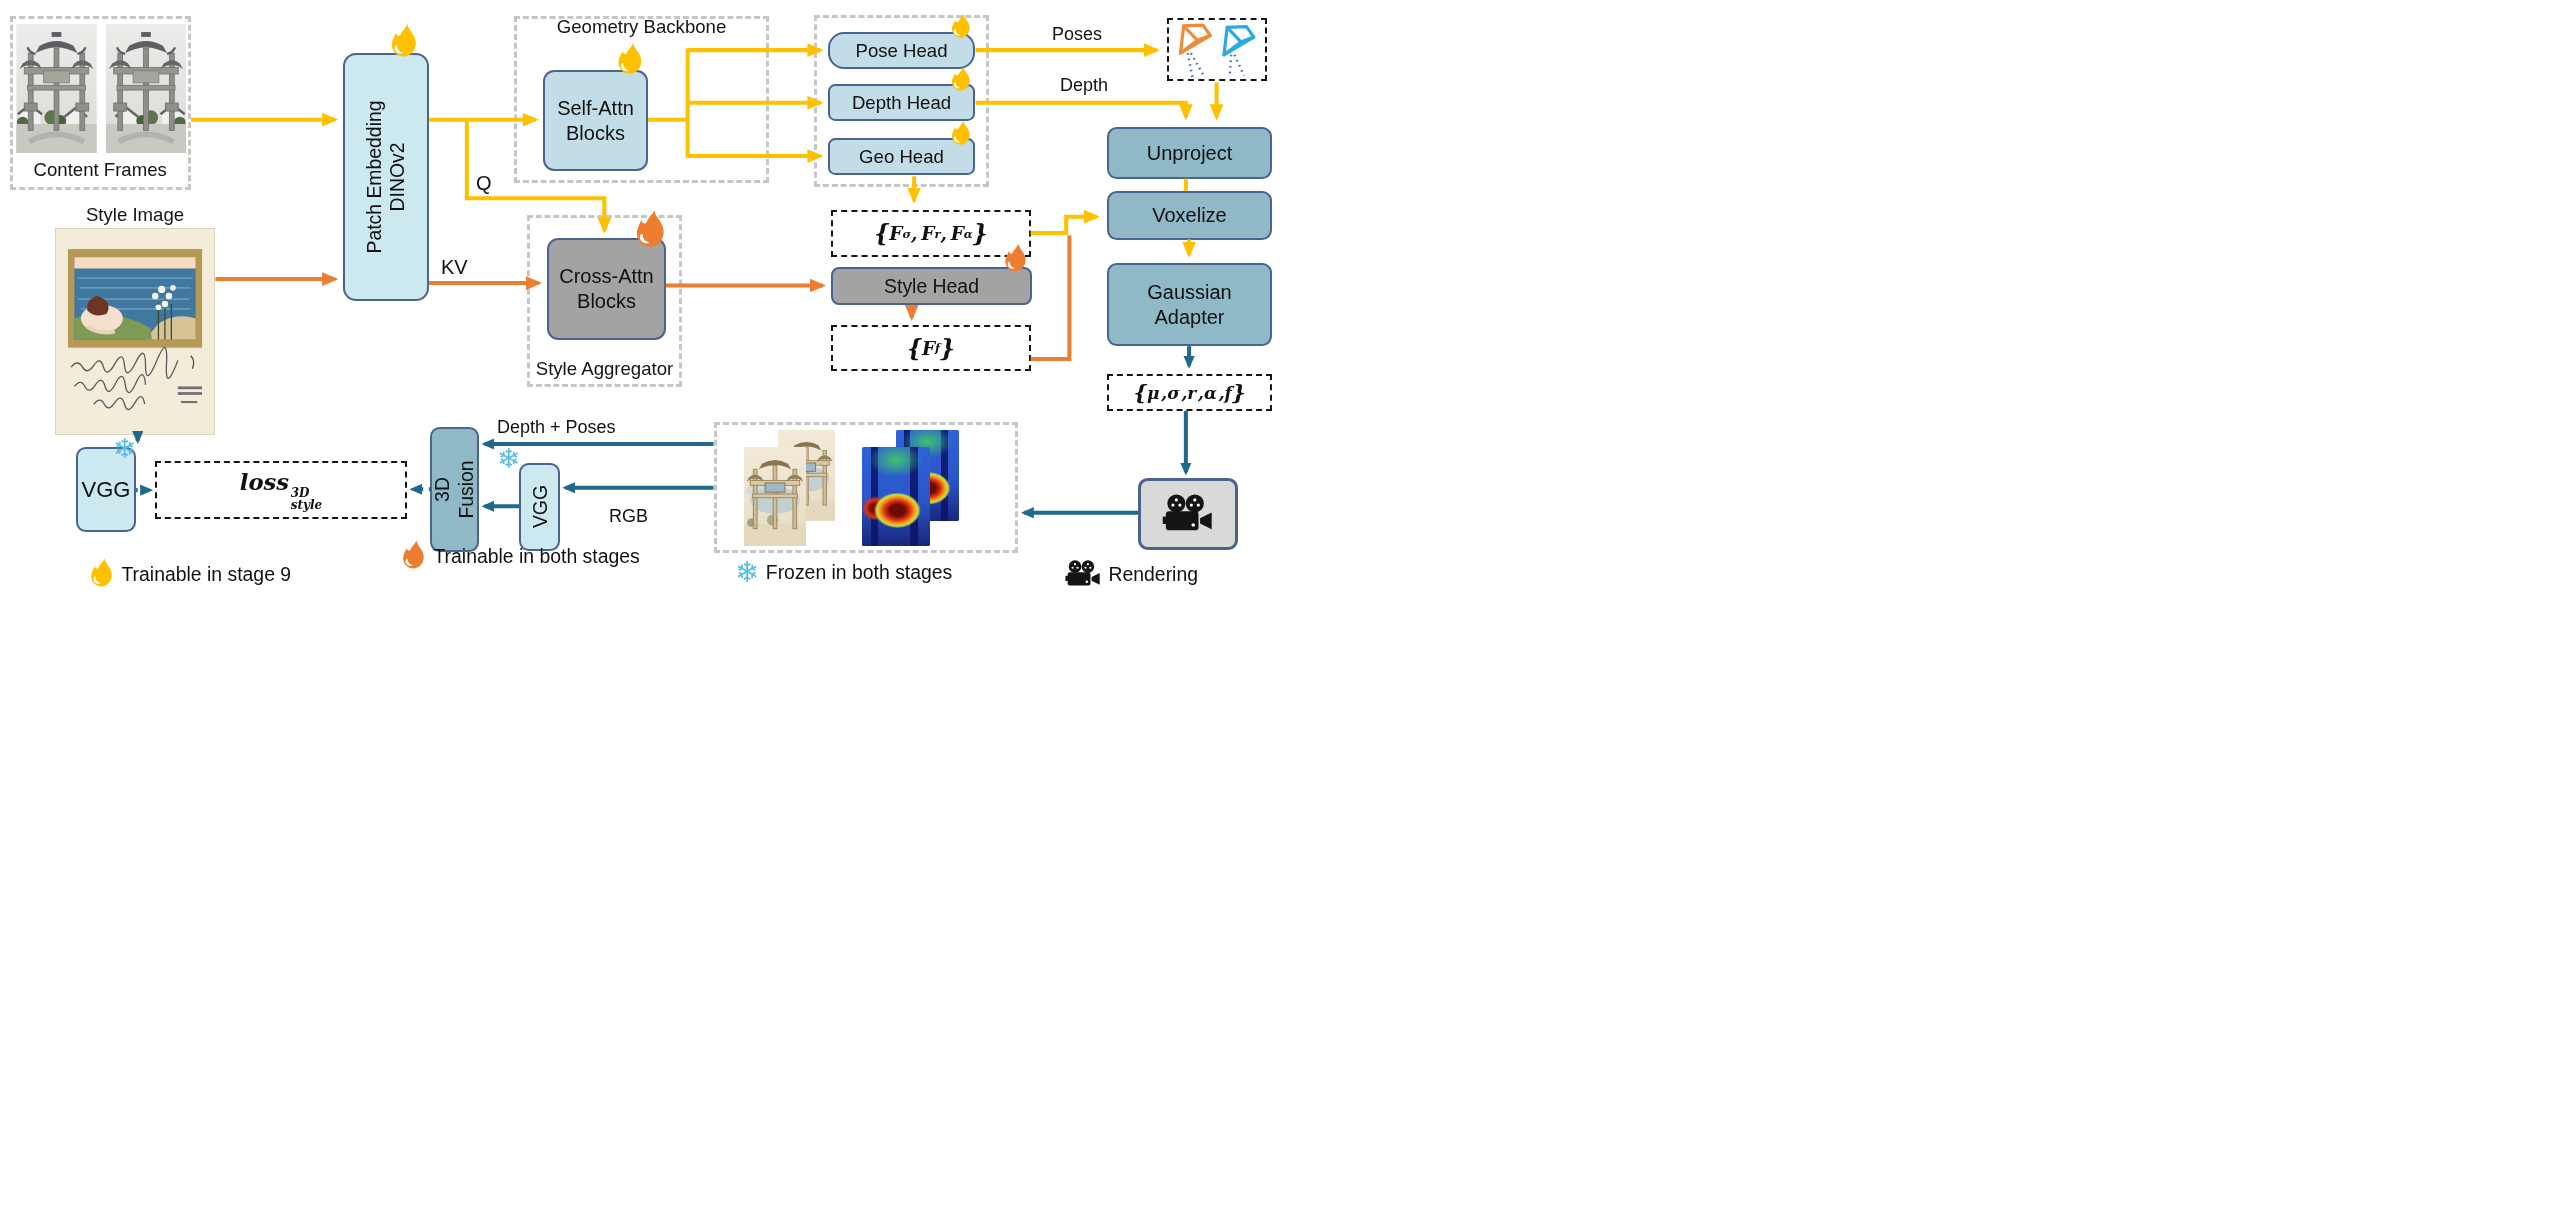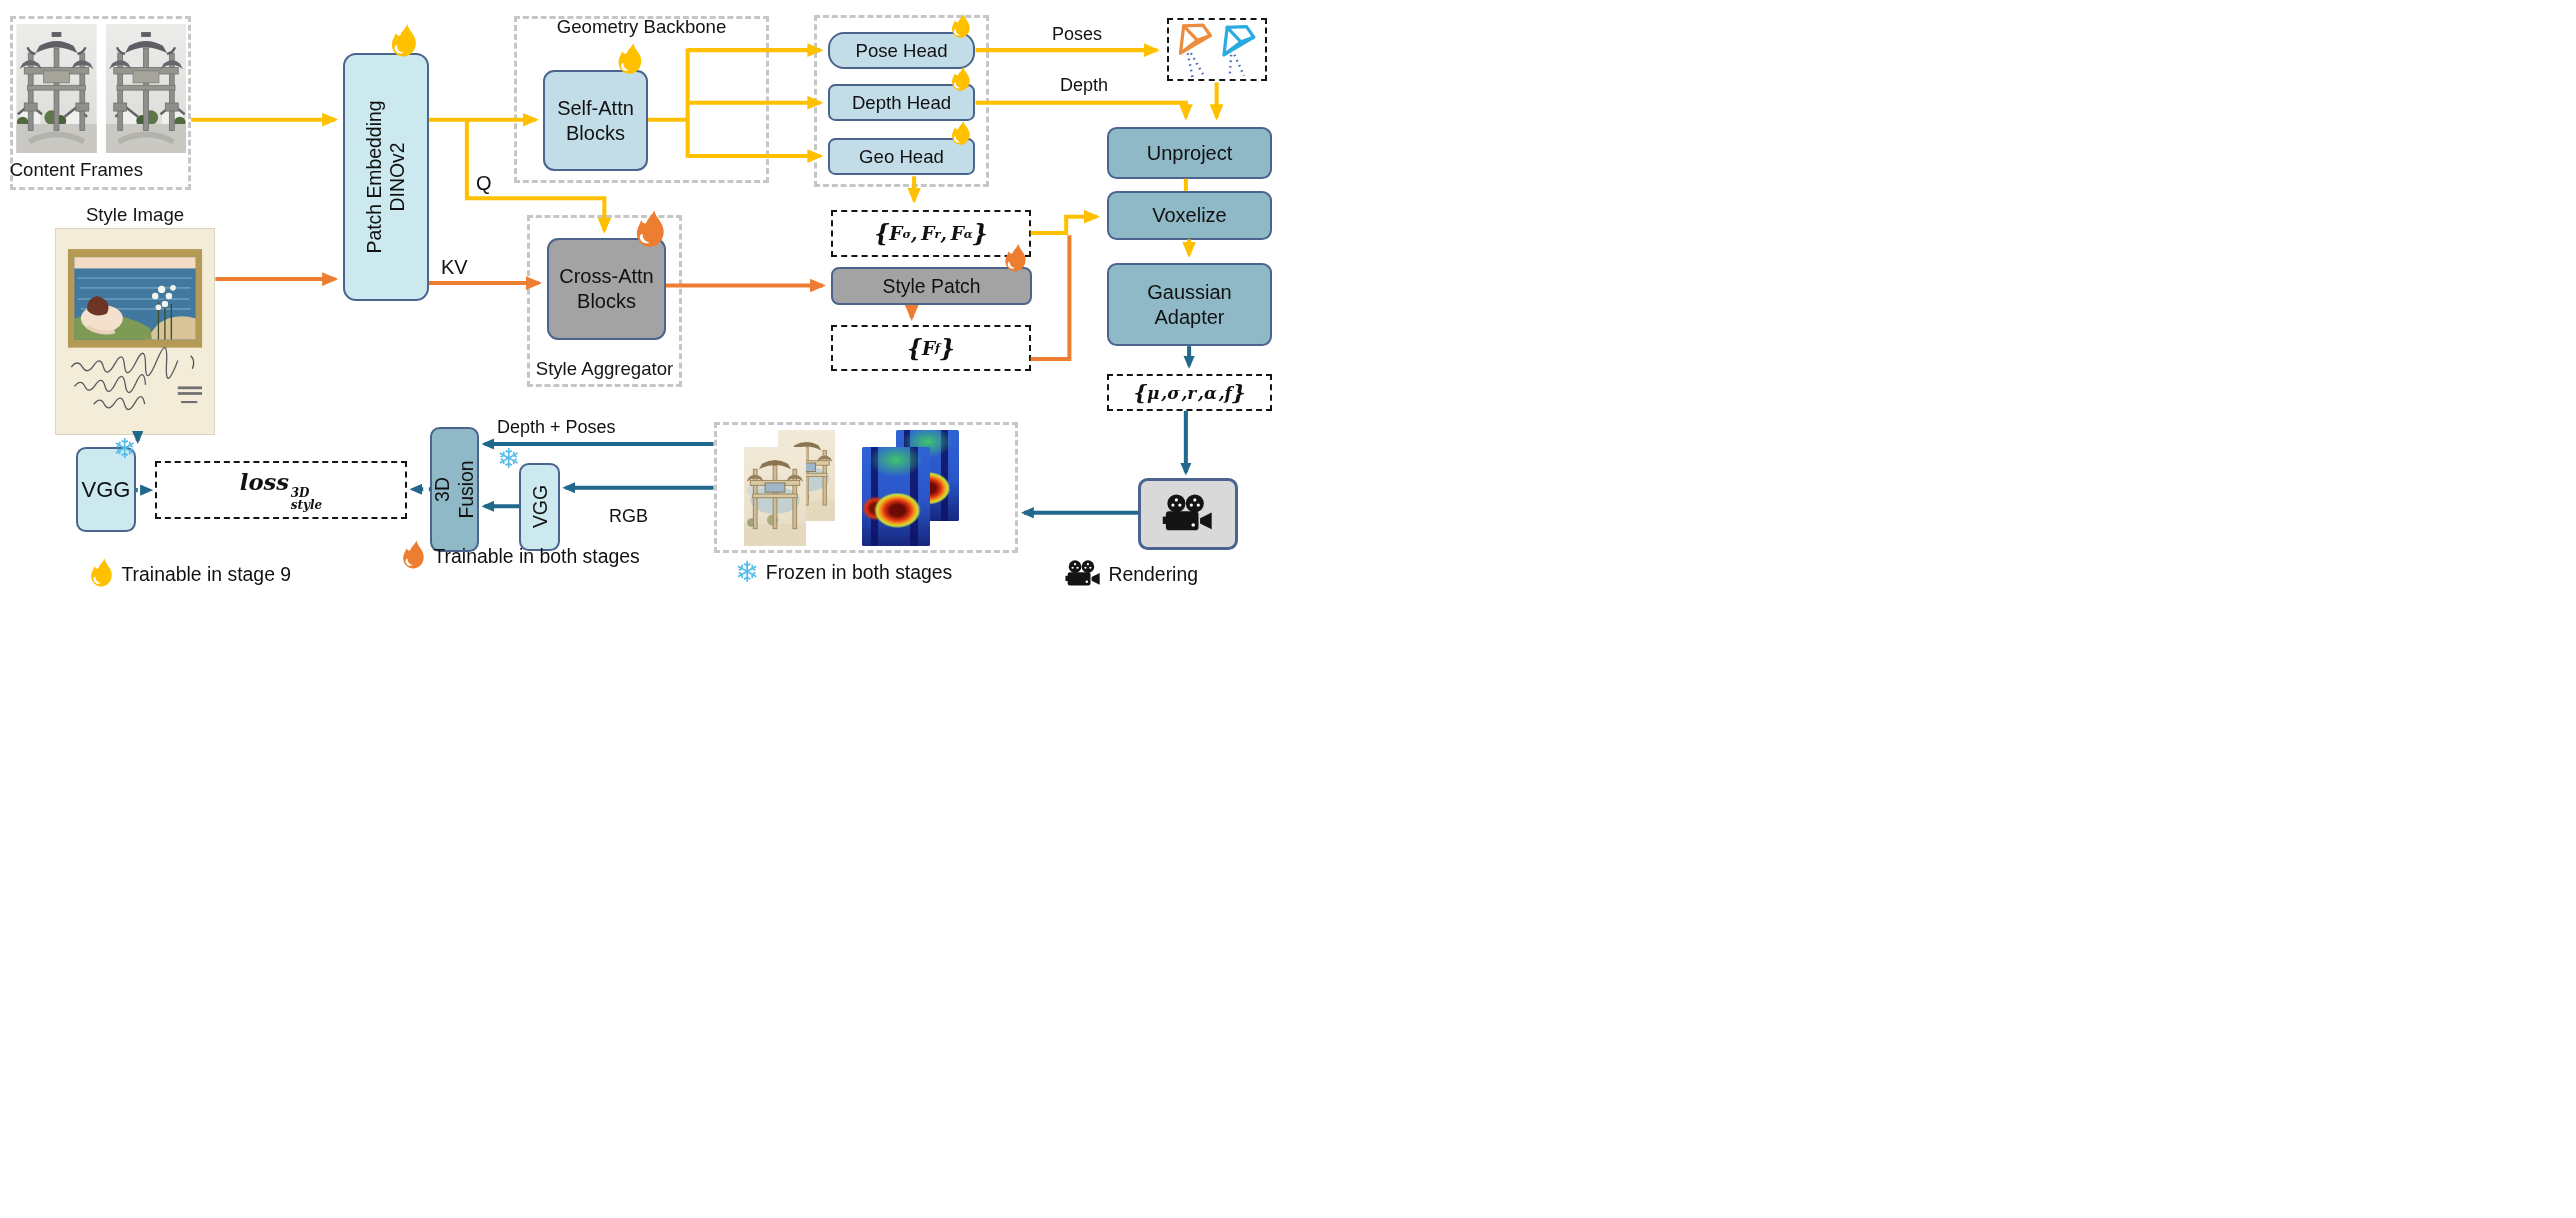--- a/index.html
+++ b/index.html
@@ -183,21 +183,21 @@
 <div class="dashgray" style="left:714px;top:422px;width:304px;height:131px;"></div>
 
 <svg class="abs" style="left:15.4px;top:24px;z-index:8" width="83" height="129" viewBox="0 0 100 160">
     <use href="#gate-photo"></use>
   </svg>
 <svg class="abs" style="left:103px;top:24px;z-index:8" width="86" height="129" viewBox="0 0 100 160">
     <g transform="translate(100,0) scale(-1,1)">
       <use href="#gate-photo"></use>
     </g>
   </svg>
-<div class="title" style="left:9.7px;top:159px;width:181px;font-size:18.6px;">Content Frames</div>
+<div class="title" style="left:9.7px;top:159px;width:181px;text-align:center;font-size:18.6px;">Content Frames</div>
 
 <div class="title" style="left:55px;top:204px;width:160px;text-align:center;">Style Image</div>
 <svg class="abs" style="left:55px;top:228px;z-index:8" width="160" height="207" viewBox="0 0 198 256">
     <use href="#postcard"></use>
   </svg>
 
 <div class="box cyan" style="left:343px;top:53px;width:86px;height:248px;border-radius:13px;"></div>
 <div class="vwrap" style="left:262px;top:134px;width:248px;height:86px;font-size:19.4px;">
   <div>Patch Embedding</div>
   <div>DINOv2</div>
@@ -219,21 +219,21 @@
   <span>Geo Head</span>
   </div>
 
 <div class="box mblue" style="left:547px;top:238px;width:119px;height:102px;border-radius:11.3px;font-size:20px;">
   <div><span>Cross-Attn</span><br>
   <span>Blocks</span></div>
 </div>
 <div class="title" style="left:527px;top:358px;width:155px;text-align:center;">Style Aggregator</div>
 
 <div class="box mblue" style="left:831px;top:267px;width:201px;height:38px;border-radius:8px;font-size:19.4px;">
-  <span>Style Patch</span>
+  <span>Style Head</span>
   </div>
 
 <div class="box gteal" style="left:1107px;top:127px;width:165px;height:52px;font-size:20px;">
   <span>Unproject</span>
   </div>
 <div class="box gteal" style="left:1107px;top:191px;width:165px;height:49px;font-size:20px;">
   <span>Voxelize</span>
   </div>
 <div class="box gteal" style="left:1107px;top:263px;width:165px;height:83px;font-size:20px;">
   <div><span>Gaussian</span><br>

